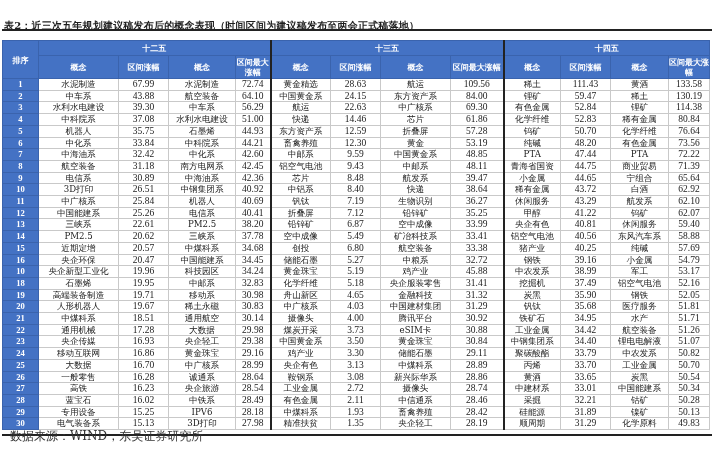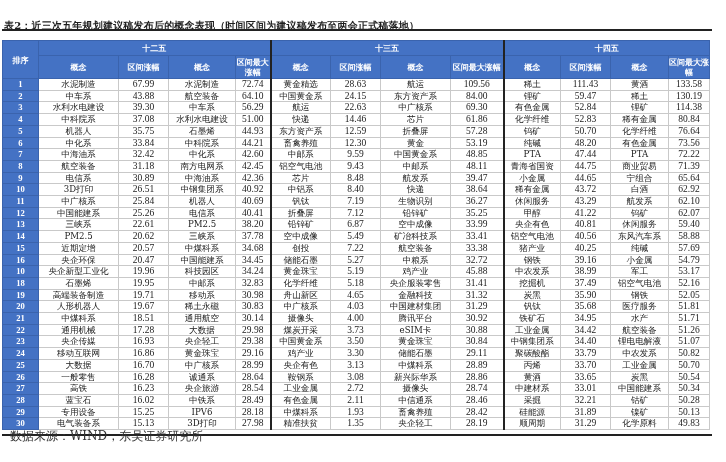--- a/index.html
+++ b/index.html
@@ -278,21 +278,21 @@
         <td class="concept">东风汽车系</td>
         <td class="num">58.88</td>
       </tr>
       <tr>
         <td class="rank">15</td>
         <td class="concept">近期定增</td>
         <td class="num">20.57</td>
         <td class="concept">中煤科系</td>
         <td class="num">34.68</td>
         <td class="concept sep">创投</td>
-        <td class="num">7.22</td>
+        <td class="num">6.80</td>
         <td class="concept">航空装备</td>
         <td class="num">33.38</td>
         <td class="concept sep">猪产业</td>
         <td class="num">40.25</td>
         <td class="concept">纯碱</td>
         <td class="num">57.69</td>
       </tr>
       <tr>
         <td class="rank">16</td>
         <td class="concept">央企环保</td>

